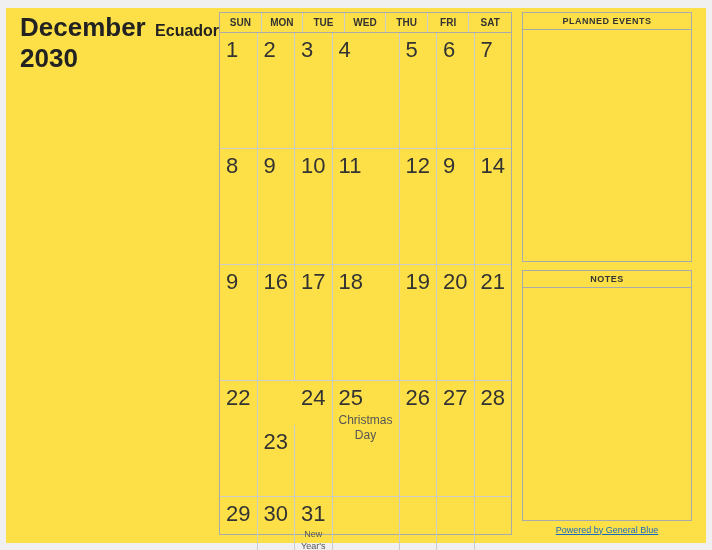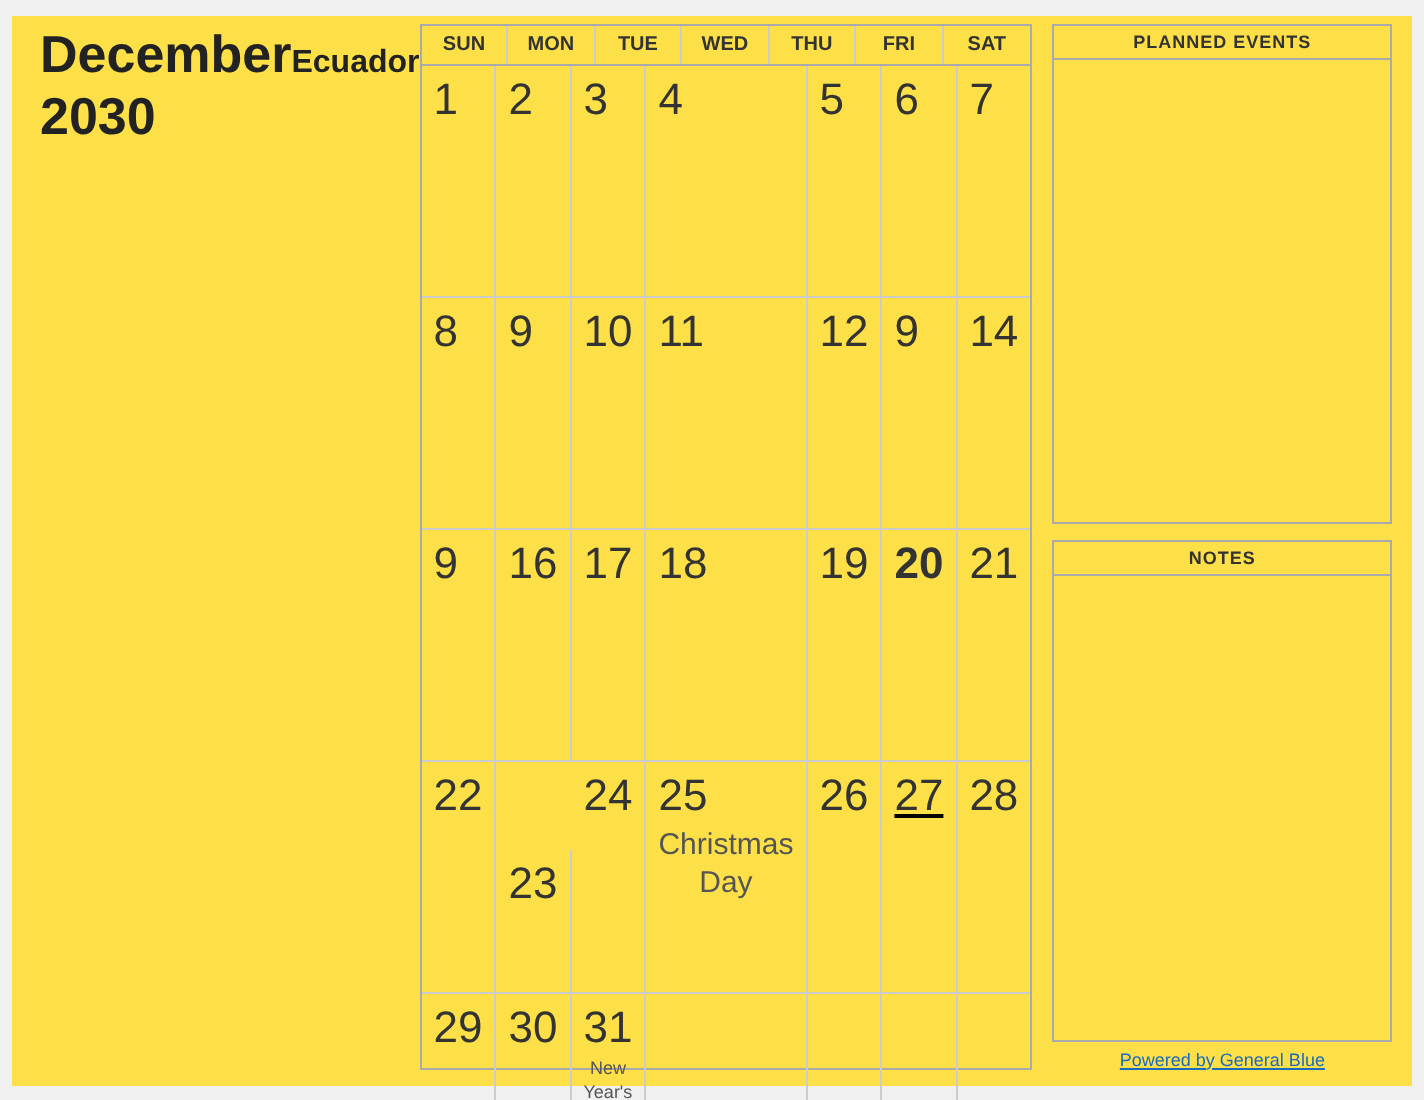--- a/index.html
+++ b/index.html
@@ -208,43 +208,43 @@
           </div>
           <div class="cal-cell" style="border-right: 1px solid rgb(204, 204, 204); border-bottom: 1px solid rgb(204, 204, 204); padding: 4px 6px; display: flex; flex-direction: column; align-items: flex-start;">
             <span class="day-num">17</span>
           </div>
           <div class="cal-cell" style="border-right: 1px solid rgb(204, 204, 204); border-bottom: 1px solid rgb(204, 204, 204); padding: 4px 6px; display: flex; flex-direction: column; align-items: flex-start;">
             <span class="day-num">18</span>
           </div>
           <div class="cal-cell" style="border-right: 1px solid rgb(204, 204, 204); border-bottom: 1px solid rgb(204, 204, 204); padding: 4px 6px; display: flex; flex-direction: column; align-items: flex-start;">
             <span class="day-num">19</span>
           </div>
-          <div class="cal-cell" style="border-right: 1px solid rgb(204, 204, 204); border-bottom: 1px solid rgb(204, 204, 204); padding: 4px 6px; display: flex; flex-direction: column; align-items: flex-end; font-weight: bold;">
+          <div class="cal-cell" style="border-right: 1px solid rgb(204, 204, 204); border-bottom: 1px solid rgb(204, 204, 204); padding: 4px 6px; display: flex; flex-direction: column; align-items: flex-end;">
             <span class="day-num">20</span>
           </div>
           <div class="cal-cell" style="border-right: none; border-bottom: 1px solid rgb(204, 204, 204); padding: 4px 6px; display: flex; flex-direction: column; align-items: center;">
             <span class="day-num">21</span>
           </div>
           <div class="cal-cell" style="border-right: 1px solid rgb(204, 204, 204); border-bottom: 1px solid rgb(204, 204, 204); padding: 4px 6px; display: flex; flex-direction: column; align-items: flex-start;">
             <span class="day-num">22</span>
           </div>
           <div class="cal-cell" style="border-right: 1px solid rgb(204, 204, 204); border-bottom: 1px solid rgb(204, 204, 204); padding: 4px 6px; display: flex; flex-direction: column; align-items: flex-start; margin-top: 44px;">
             <span class="day-num">23</span>
           </div>
           <div class="cal-cell" style="border-right: 1px solid rgb(204, 204, 204); border-bottom: 1px solid rgb(204, 204, 204); padding: 4px 6px; display: flex; flex-direction: column; align-items: flex-start;">
             <span class="day-num">24</span>
           </div>
           <div class="cal-cell" style="border-right: 1px solid rgb(204, 204, 204); border-bottom: 1px solid rgb(204, 204, 204); padding: 4px 6px; display: flex; flex-direction: column; align-items: flex-start;">
             <span class="day-num">25</span>
-            <span class="event-label" style="font-size: 15px; color: rgb(85, 85, 85); margin-top: 2px; width: 100%; line-height: 1.3; white-space: pre-line;">Christmas Day</span>
+            <span class="event-label" style="font-size: 12px; color: rgb(85, 85, 85); margin-top: 2px; width: 100%; line-height: 1.3; white-space: pre-line;">Christmas Day</span>
           </div>
           <div class="cal-cell" style="border-right: 1px solid rgb(204, 204, 204); border-bottom: 1px solid rgb(204, 204, 204); padding: 4px 6px; display: flex; flex-direction: column; align-items: flex-start;">
             <span class="day-num">26</span>
           </div>
-          <div class="cal-cell" style="border-right: 1px solid rgb(204, 204, 204); border-bottom: 1px solid rgb(204, 204, 204); padding: 4px 6px; display: flex; flex-direction: column; align-items: center; text-decoration: underline;">
+          <div class="cal-cell" style="border-right: 1px solid rgb(204, 204, 204); border-bottom: 1px solid rgb(204, 204, 204); padding: 4px 6px; display: flex; flex-direction: column; align-items: center;">
             <span class="day-num">27</span>
           </div>
           <div class="cal-cell" style="border-right: none; border-bottom: 1px solid rgb(204, 204, 204); padding: 4px 6px; display: flex; flex-direction: column; align-items: flex-start;">
             <span class="day-num">28</span>
           </div>
           <div class="cal-cell last-row" style="border-right: 1px solid rgb(204, 204, 204); border-bottom: none; padding: 4px 6px; display: flex; flex-direction: column; align-items: flex-start;">
             <span class="day-num">29</span>
           </div>
           <div class="cal-cell last-row" style="border-right: 1px solid rgb(204, 204, 204); border-bottom: none; padding: 4px 6px; display: flex; flex-direction: column; align-items: flex-start;">
             <span class="day-num">30</span>

